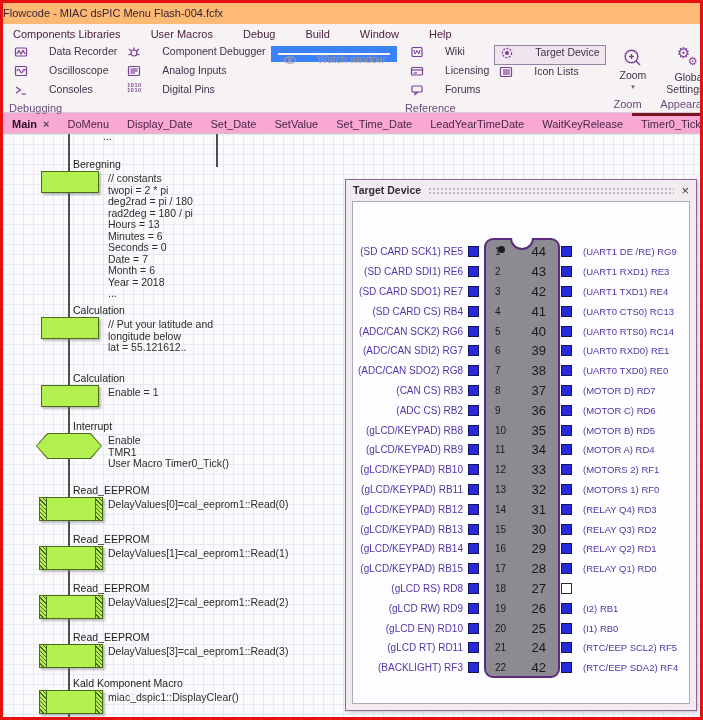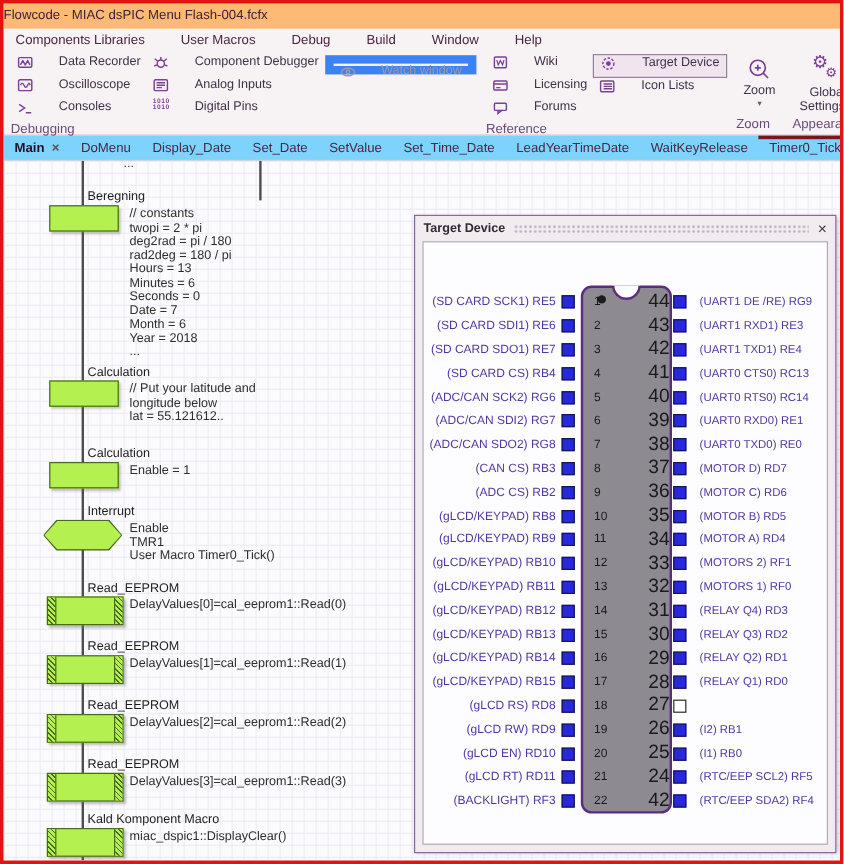--- a/index.html
+++ b/index.html
@@ -26,21 +26,21 @@
   .bigbtn { display:flex; flex-direction:column; align-items:center; padding:2px 6px 0; font-size:10.5px; color:#40314a; line-height:12px; text-align:center; }
   .drop { font-size:7px; color:#6b5a74; }
   .gears { position:relative; height:24px; width:26px; color:#7b3f98; }
   .gear-a { position:absolute; left:0; top:0; font-size:15px; }
   .gear-b { position:absolute; left:11px; top:8px; font-size:11px; }
   .cbrow { display:flex; align-items:center; gap:5px; margin:4px 0 0 6px; font-size:14px; color:#40314a; }
   .cb { width:10px; height:10px; border:1px solid #8a8090; background:#fff; }
   .rspacer { flex:1; }
 
   
-  .tabbar { height:21px; display:flex; align-items:stretch; background:#7dd3fc; border-bottom:1px solid #cfc4cc; }
+  .tabbar { height:21px; display:flex; align-items:stretch; background:#f9a8d4; border-bottom:1px solid #cfc4cc; }
   .tab { display:flex; align-items:center; gap:6px; padding:4px 9px 3px; font-size:11px; color:#4a2545; cursor:default; }
   .tab.active { font-weight:bold; color:#241028; }
   .tab.marked { border-top:3px solid #7a1422; padding-top:1px; }
   .tab-close { color:#5a4a58; font-size:11px; }
 
   
   .canvas { position:relative; height:583px; background-color:#fbfbfd;
     background-image:linear-gradient(#e9e9f4 1px, transparent 1px),
                      linear-gradient(90deg,#e9e9f4 1px, transparent 1px);
     background-size:10px 10px; overflow:hidden; }
@@ -73,21 +73,21 @@
   .chip { position:absolute; left:131px; top:36px; width:76px; height:440px; background:#8d8a92; border:2px solid #5c2d7e; border-radius:9px; }
   .chip-notch { position:absolute; left:50%; transform:translateX(-50%); top:-2px; width:24px; height:12px; background:#fdfdff; border:2px solid #5c2d7e; border-top:none; border-radius:0 0 24px 24px; }
   .chip-dot { position:absolute; left:12px; top:6px; width:7px; height:7px; border-radius:50%; background:#1c1c1c; }
   .pin-rows { position:absolute; left:4px; right:4px; top:40px; }
   .pin-row { display:flex; align-items:center; height:19.8px; }
   .pl-label { width:108px; text-align:right; padding-right:2px; font-size:10px; color:#5236a2; white-space:nowrap; }
   .pr-label { flex:1; padding-left:8px; font-size:9.5px; color:#5236a2; white-space:nowrap; }
   .pin { width:11px; height:11px; margin:0 3px; background:#2828dc; border:1px solid #141452; flex:0 0 11px; }
   .pin.empty { background:#ffffff; border:1px solid #2b2b2b; }
   .num-l { width:30px; padding-left:13px; font-size:10px; color:#1a1a1a; }
-  .num-r { width:30px; padding-right:0; font-size:16px; color:#1a1a1a; text-align:right; }
+  .num-r { width:30px; padding-right:12px; font-size:13px; color:#1a1a1a; text-align:right; }
   .mid { width:16px; }
   svg.ic { stroke:#7b3f98; fill:none; stroke-width:1.2; }
   svg.ic.gray { stroke:#a096a6; }
 </style>
 </head>
 <body>
 
 <div class="screen">
 
   <div class="titlebar">

